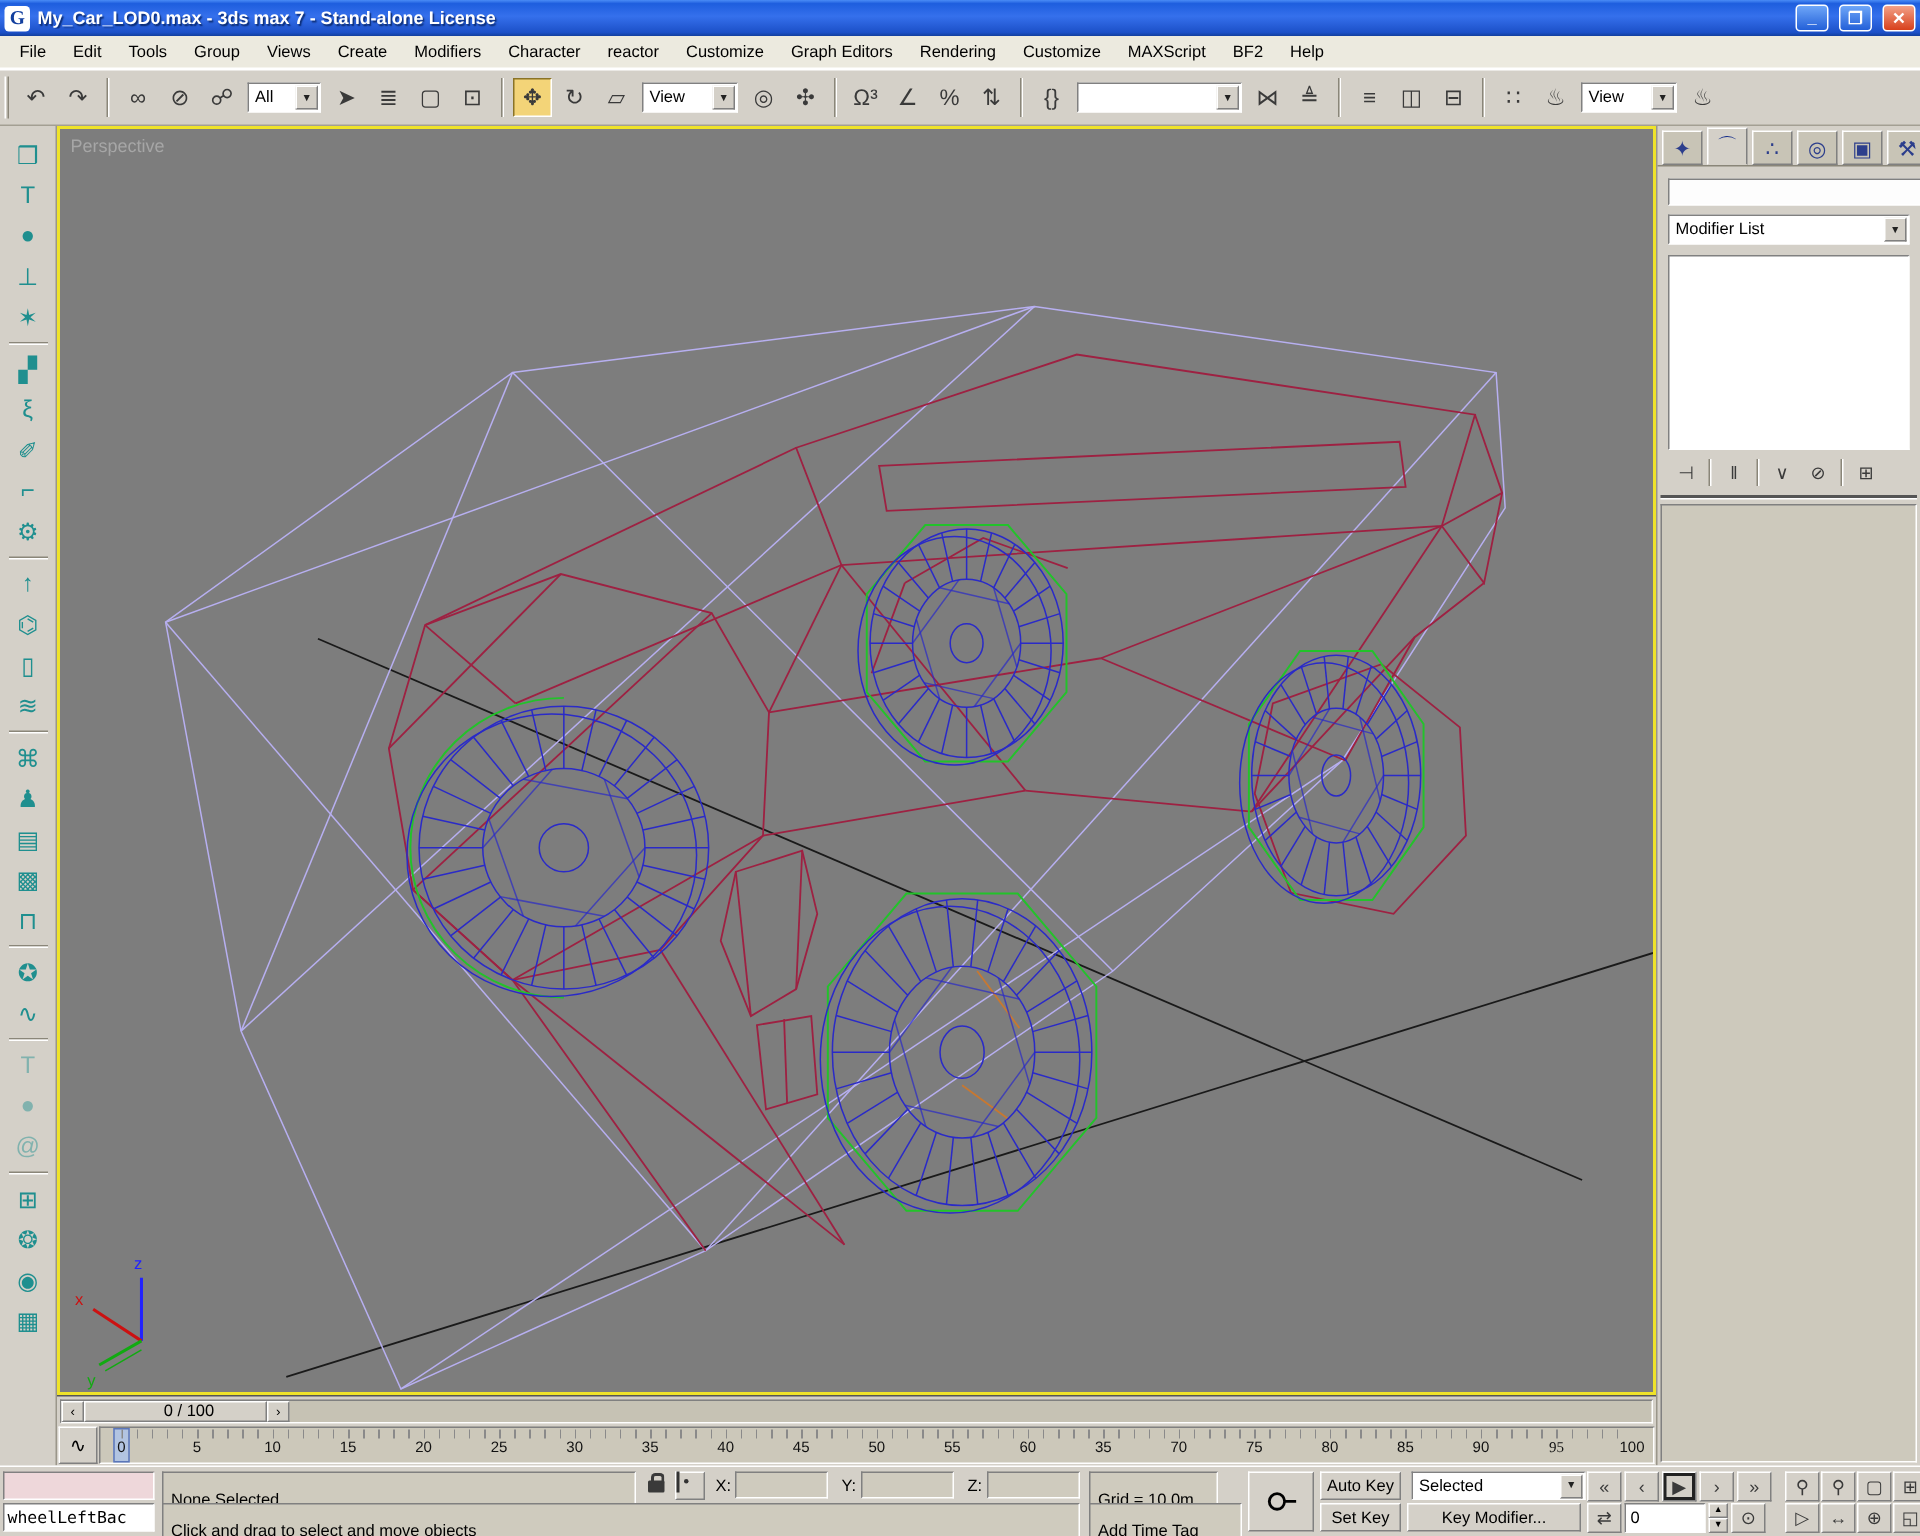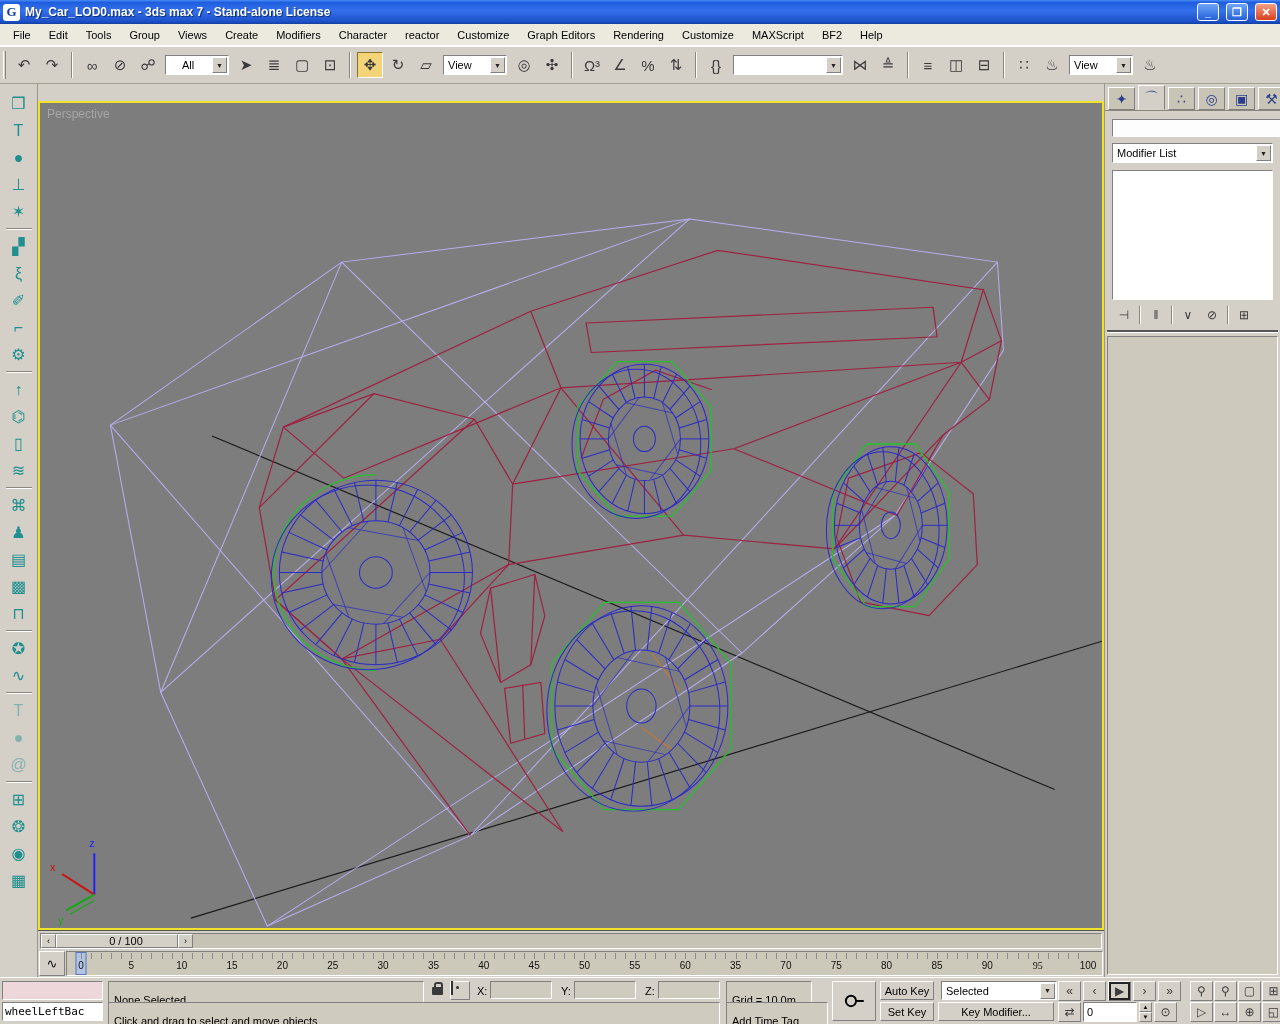--- a/index.html
+++ b/index.html
@@ -34,21 +34,21 @@
   .combo .carr{width:15px;height:16px;margin:1px;background:var(--ui-gray);border:1px solid;border-color:#fff #808080 #808080 #fff;font-size:7px;display:flex;align-items:center;justify-content:center;color:#222;}
   input.tin{height:20px;border:1px solid;border-color:#808080 #fff #fff #808080;background:#fff;margin:0 3px;font-family:"Liberation Sans",sans-serif;font-size:11px;padding:0 3px;}
 
   
   .mainrow{flex:1;display:flex;min-height:0;}
   .tabbar{width:38px;flex:0 0 38px;display:flex;flex-direction:column;align-items:center;padding-top:6px;border-right:1px solid #9a968a;overflow:hidden;}
   .tabbar .ibtn{color:#1f8f8f;font-size:16px;width:28px;height:25px;margin:1px 0;}
   .tabbar .tsep{width:26px;height:2px;border:none;border-top:1px solid #8a8679;border-bottom:1px solid #fff;margin:3px 0;}
 
   .vcol{flex:1;display:flex;flex-direction:column;min-width:0;}
-  .vpwrap{flex:1;border:2px solid #efe32a;background:var(--viewport-bg);position:relative;margin-top:17px;}
+  .vpwrap{flex:1;border:2px solid #efe32a;background:var(--viewport-bg);position:relative;}
   .vpwrap svg{position:absolute;inset:0;width:100%;height:100%;}
   .vplabel{position:absolute;left:7px;top:4px;color:#a6a6a6;font-size:12px;z-index:3;}
 
   
   .timeslider{height:20px;flex:0 0 20px;background:var(--ui-gray);display:flex;align-items:center;padding:1px 2px;border-top:1px solid #555;}
   .ts-track{flex:1;height:16px;background:#c6c2b4;border:1px solid;border-color:#808080 #fff #fff #808080;display:flex;align-items:center;}
   .ts-arrow{width:15px;height:14px;background:var(--ui-gray);border:1px solid;border-color:#fff #808080 #808080 #fff;display:flex;align-items:center;justify-content:center;font-size:9px;}
   .ts-btn{width:122px;height:14px;background:var(--ui-gray);border:1px solid;border-color:#fff #808080 #808080 #fff;text-align:center;line-height:13px;padding-left:18px;}
 
   
@@ -134,21 +134,21 @@
       <span class="mitem">Graph Editors</span>
       <span class="mitem">Rendering</span>
       <span class="mitem">Customize</span>
       <span class="mitem">MAXScript</span>
       <span class="mitem">BF2</span>
       <span class="mitem">Help</span>
     </div>
 
   <div class="toolbar">
     <span class="grip"></span>
-    <span style="display:contents"><span class="ibtn">↶</span><span class="ibtn">↷</span><span class="tsep"></span><span class="ibtn">∞</span><span class="ibtn">⊘</span><span class="ibtn">☍</span><span class="combo" style="width: 64px; padding-left: 12px;">
+    <span style="display:contents"><span class="ibtn">↶</span><span class="ibtn">↷</span><span class="tsep"></span><span class="ibtn">∞</span><span class="ibtn">⊘</span><span class="ibtn">☍</span><span class="combo" style="width: 49px;">
           <span class="cval">All</span>
           <span class="carr">▼</span>
         </span><span class="ibtn">➤</span><span class="ibtn">≣</span><span class="ibtn">▢</span><span class="ibtn">⊡</span><span class="tsep"></span><span class="ibtn active">✥</span><span class="ibtn">↻</span><span class="ibtn">▱</span><span class="combo" style="width: 64px;">
           <span class="cval">View</span>
           <span class="carr">▼</span>
         </span><span class="ibtn">◎</span><span class="ibtn">✣</span><span class="tsep"></span><span class="ibtn">Ω³</span><span class="ibtn">∠</span><span class="ibtn">%</span><span class="ibtn">⇅</span><span class="tsep"></span><span class="ibtn">{}</span><span class="combo" style="width: 110px;">
           <span class="cval"></span>
           <span class="carr">▼</span>
         </span><span class="ibtn">⋈</span><span class="ibtn">≜</span><span class="tsep"></span><span class="ibtn">≡</span><span class="ibtn">◫</span><span class="ibtn">⊟</span><span class="tsep"></span><span class="ibtn">∷</span><span class="ibtn">♨</span><span class="combo" style="width: 64px;">
           <span class="cval">View</span>

